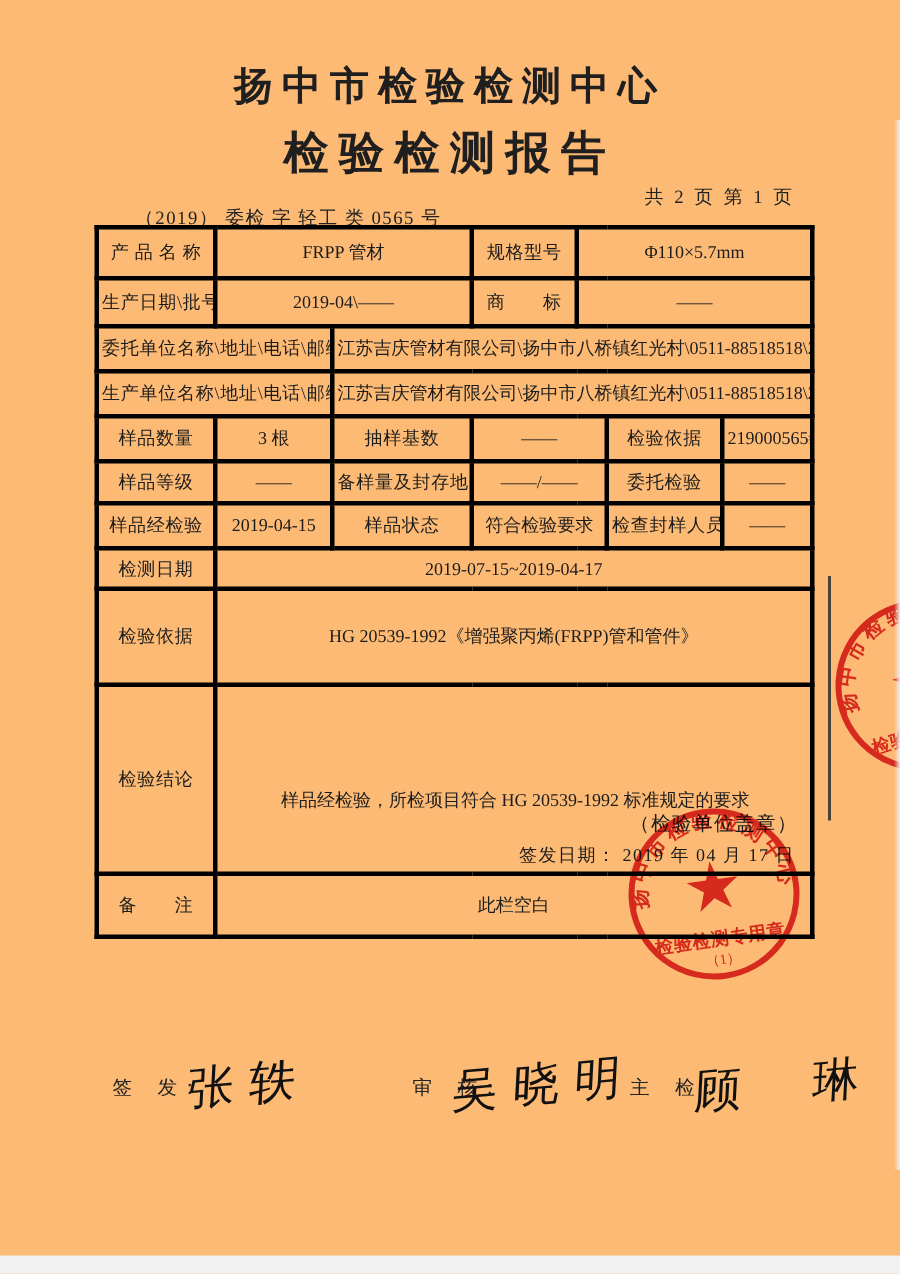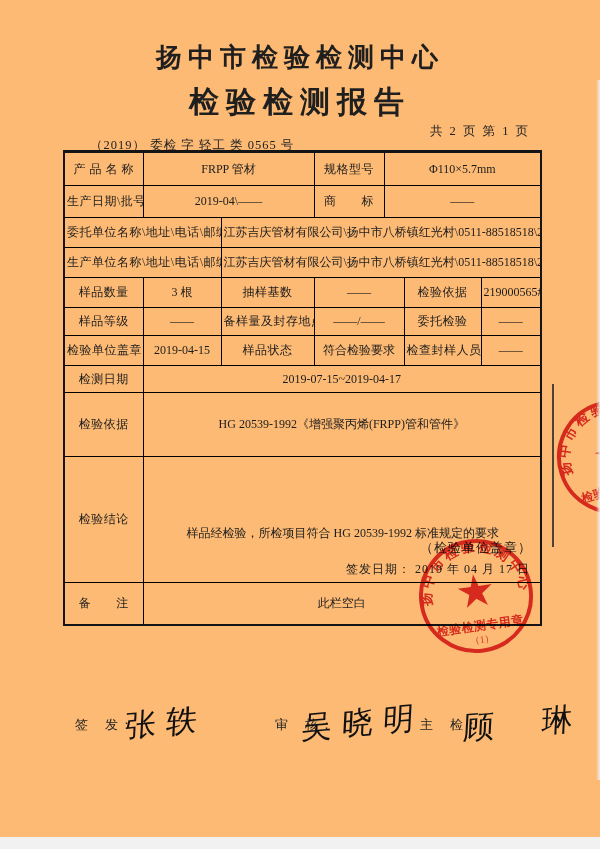--- a/index.html
+++ b/index.html
@@ -11,21 +11,21 @@
     font-size:26px;font-weight:bold;letter-spacing:6px;color:#1f1f1f;}
   .report-title{position:absolute;left:0;top:82px;width:600px;text-align:center;
     font-size:30px;font-weight:bold;letter-spacing:7px;color:#1f1f1f;}
   .doc-line{position:absolute;left:0;top:123px;width:600px;font-size:12.5px;color:#222;}
   .doc-no{position:absolute;left:74px;top:14px;letter-spacing:1px;margin-left:16px;}
   .page-no{position:absolute;right:70px;top:0;letter-spacing:2px;}
 
   
   table.report{position:absolute;left:63px;top:150px;width:477px;border-collapse:collapse;
     table-layout:fixed;border:2px solid #151515;border-top:3px solid #151515;}
-  table.report td{border:1px solid #000000;text-align:center;vertical-align:middle;
+  table.report td{border:3px solid #000000;text-align:center;vertical-align:middle;
     font-size:12px;color:#1c1c1c;padding:1px 2px;overflow:hidden;white-space:nowrap;}
   td.lbl{letter-spacing:0.5px;}
   td.left{text-align:left;padding-left:12px;}
   td.sm{font-size:10.5px;}
   td.xs{font-size:10px;}
   tr.r1{height:34px;} tr.r2{height:32px;margin-left:23px;} tr.r3{height:30px;} tr.r4{height:30px;}
   tr.r5{height:30px;} tr.r6{height:30px;} tr.r7{height:30px;} tr.r8{height:28px;}
   tr.r9{height:30px;} tr.r10{height:27px;} tr.r11{height:64px;} tr.r12{height:126px;}
   tr.r13{height:42px;}
   td.concl{position:relative;text-align:left;vertical-align:top;white-space:normal;}
@@ -109,21 +109,21 @@
     </tr>
     <tr class="r8">
       <td class="lbl">样品等级</td>
       <td>——</td>
       <td class="lbl sm">备样量及封存地点</td>
       <td colspan="2">——/——</td>
       <td class="lbl">委托检验</td>
       <td>——</td>
     </tr>
     <tr class="r9">
-      <td class="lbl sm">检验单位盖章</td>
+      <td class="lbl sm">样品经检验</td>
       <td>2019-04-15</td>
       <td class="lbl">样品状态</td>
       <td colspan="2">符合检验要求</td>
       <td class="lbl sm">检查封样人员</td>
       <td>——</td>
     </tr>
     <tr class="r10">
       <td class="lbl">检测日期</td>
       <td colspan="6">2019-07-15~2019-04-17</td>
     </tr>

